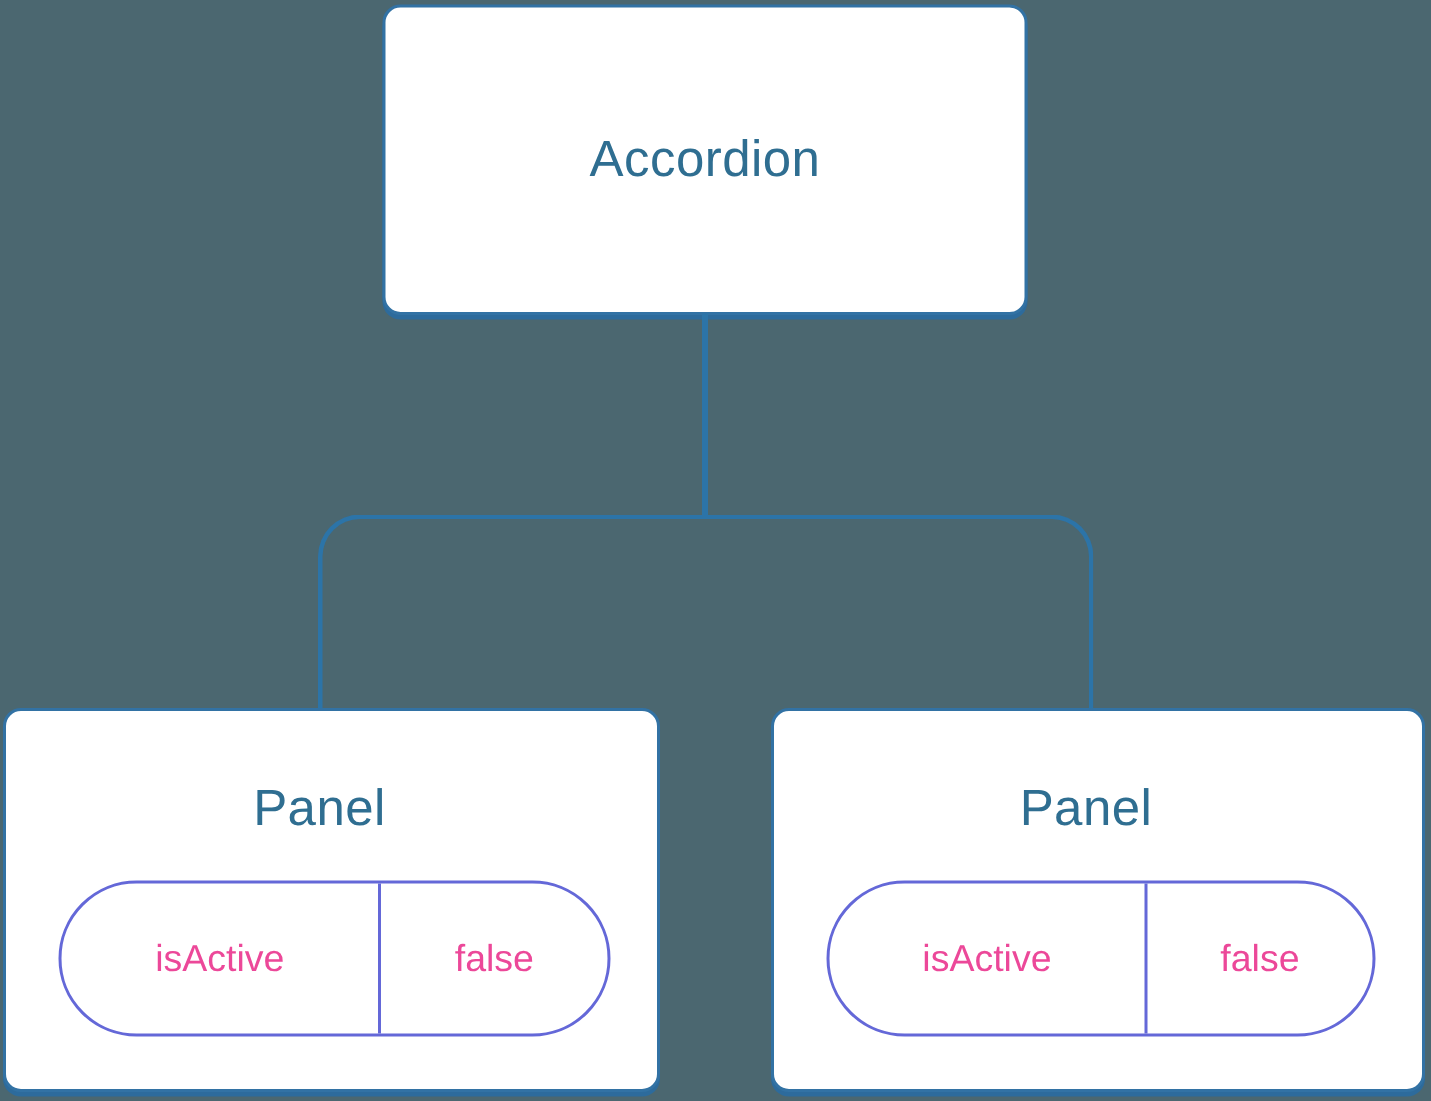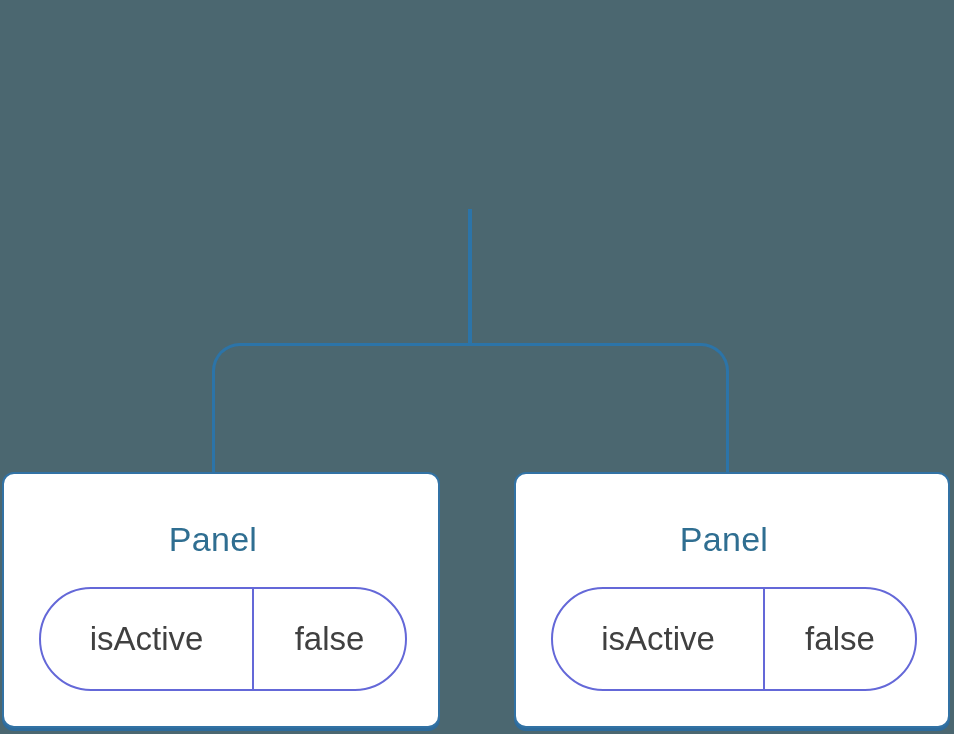--- a/index.html
+++ b/index.html
@@ -63,40 +63,43 @@
 
   
   .state-pill {
     position: absolute;
     left: 35px; right: 31px;
     top: 113px; height: 104px;
     border: 2px solid #6468D8;
     border-radius: 54px;
     box-sizing: border-box;
     display: flex;
-    color: #404040;
-    font-size: 33px;
+    color: #ec4899;
+    font-size: 25px;
     font-weight: 500;
     background: #FFFFFF;
   }
   .state-key {
     flex: 0 0 58%;
     display: flex; align-items: center; justify-content: center;
     border-right: 2px solid #6468D8;
   }
   .state-value {
     flex: 1 1 auto;
     display: flex; align-items: center; justify-content: center;
   }
 </style>
 </head>
 <body>
 
 <div class="diagram">
 
+  <div class="node accordion-node">
+    <span class="node-title">Accordion</span>
+  </div>
 
   <div class="connector-stem"></div>
   <div class="connector-bracket"></div>
 
   <div class="node panel-node panel-left">
     <span class="node-title panel-title">Panel</span>
     <div class="state-pill">
       <span class="state-key">isActive</span>
       <span class="state-value">false</span>
     </div>

